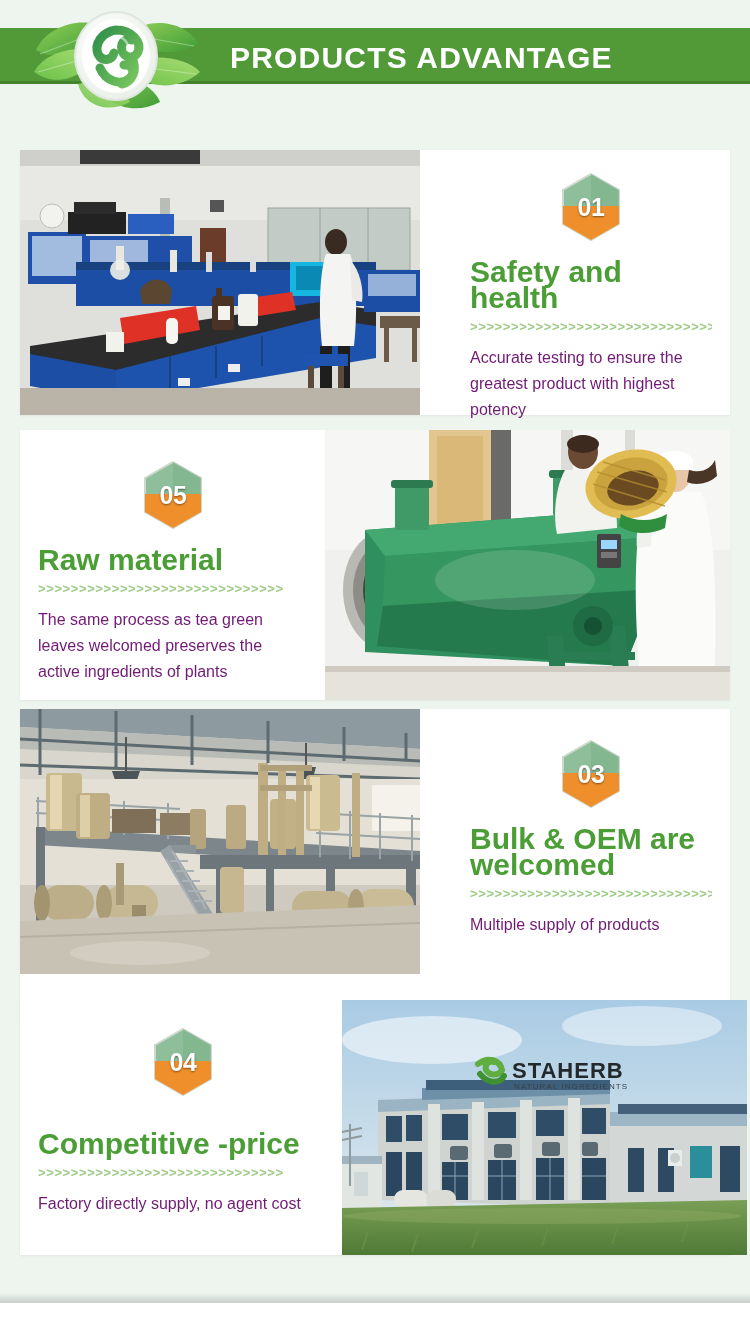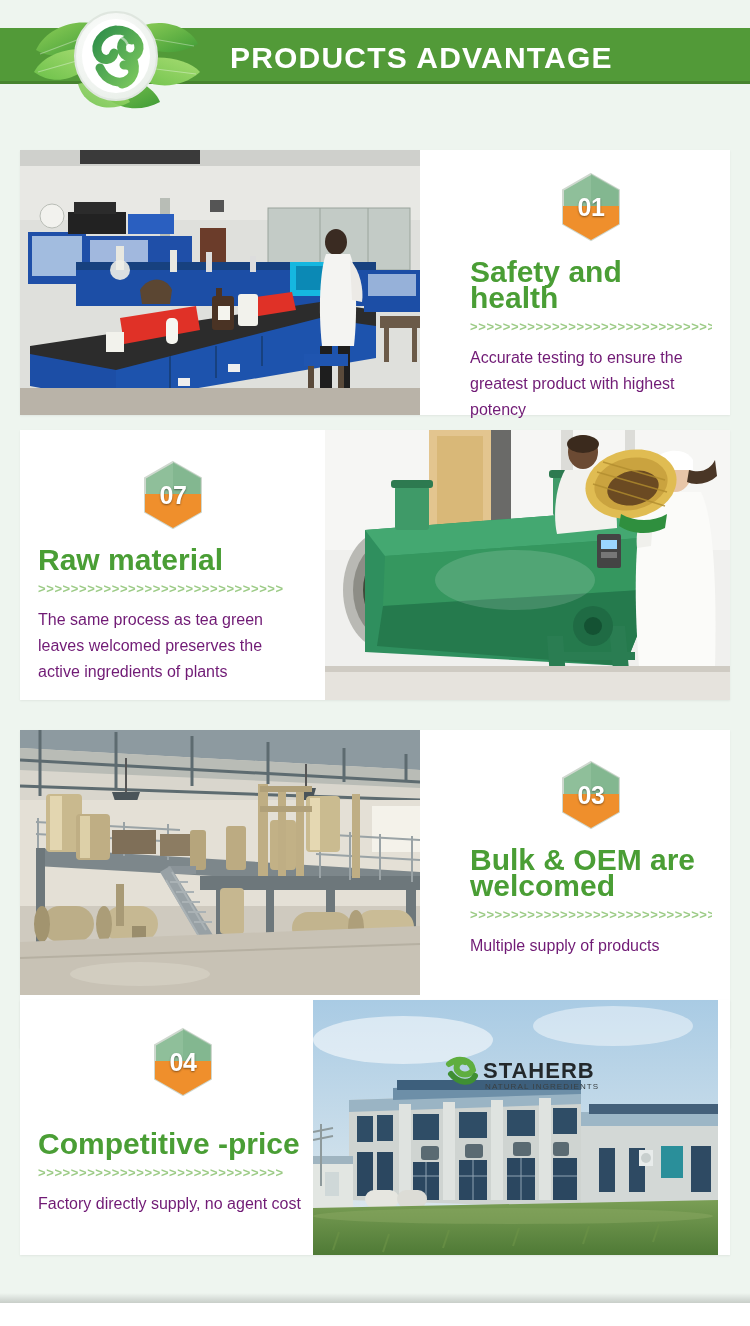--- a/index.html
+++ b/index.html
@@ -72,25 +72,25 @@
     font-size:16px;color:#701a75;line-height:26px;
   }
 
   
   .row1{top:150px;height:265px;}
   .row1 .photo{left:0;width:400px;height:265px;}
   .row1 .panel{left:420px;width:290px;padding:22px 18px 0 30px;}
   .row2{top:430px;height:270px;}
   .row2 .photo{left:305px;width:405px;height:270px;}
   .row2 .panel{left:0;width:305px;padding:30px 20px 0 18px;}
-  .row3{top:730px;height:318px;}
+  .row3{top:709px;height:318px;}
   .row3 .photo{left:0;width:400px;height:265px;}
   .row3 .panel{left:420px;width:290px;padding:30px 18px 0 30px;}
   .row4{top:1000px;height:255px;}
-  .row4 .photo{left:293px;width:405px;height:255px;}
+  .row4 .photo{left:322px;width:405px;height:255px;}
   .row4 .panel{left:0;width:305px;padding:27px 20px 0 18px;}
 
   .badge-wrap-center{margin:0 auto;}
   .badge-wrap-left{margin:0;}
 </style>
 </head>
 <body>
 
 <div class="page">
 
@@ -297,21 +297,21 @@
         </svg>
       </div>
 
       <div class="panel">
         <div class="badge badge-wrap-left" style="margin-left:104px">
           <svg width="62" height="70" viewBox="0 0 62 70">
             <polygon points="31,2 59,18 59,52 31,68 3,52 3,18" fill="#8fbf9a" stroke="#cfd8cf" stroke-width="2"></polygon>
             <path d="M31,68 L3,52 L3,34 L59,34 L59,52 Z" fill="#ef8f2c"></path>
             <path d="M31,2 L59,18 L59,34 L31,34 Z" fill="#7fb48c" opacity=".75"></path>
           </svg>
-          <div class="badge-num">07</div>
+          <div class="badge-num">05</div>
         </div>
         <div class="ctitle">Raw material</div>
         <div class="chevrons">&gt;&gt;&gt;&gt;&gt;&gt;&gt;&gt;&gt;&gt;&gt;&gt;&gt;&gt;&gt;&gt;&gt;&gt;&gt;&gt;&gt;&gt;&gt;&gt;&gt;&gt;&gt;&gt;&gt;&gt;</div>
         <div class="cbody">The same process as tea green leaves welcomed preserves the active ingredients of plants</div>
       </div>
     </div>
   </div>
 
   <div class="row row3">
     <div class="card">

